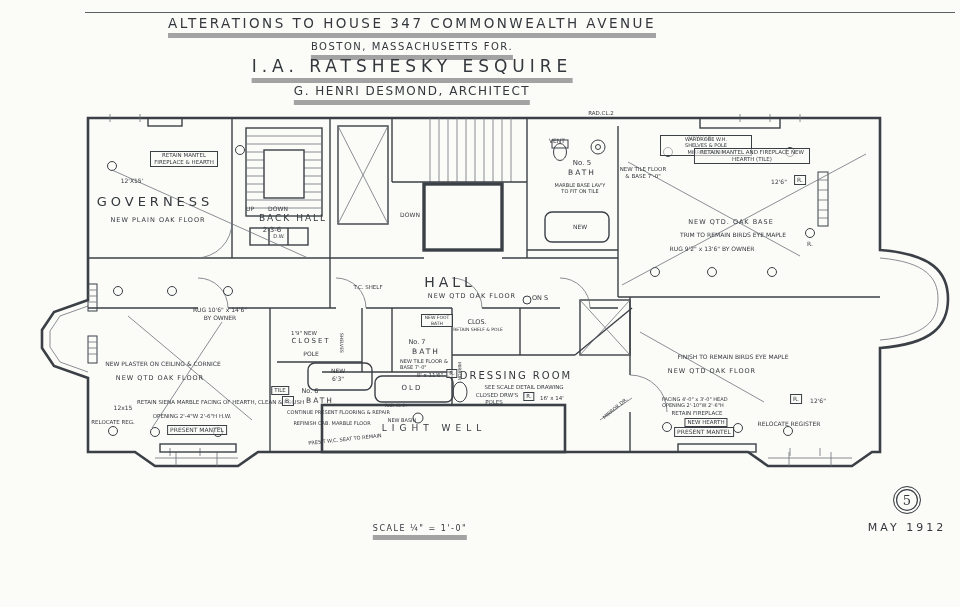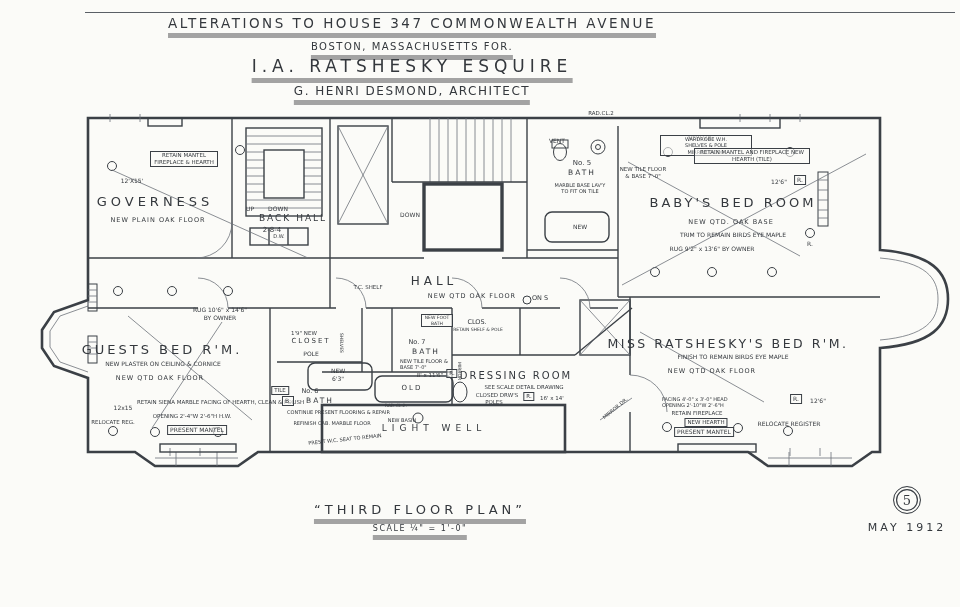--- a/index.html
+++ b/index.html
@@ -164,57 +164,55 @@
   <span class="lbl u" style="left:412px;top:41px;font-size:10px;letter-spacing:1.5px">BOSTON, MASSACHUSETTS  FOR.</span>
   <span class="lbl u" style="left:412px;top:56px;font-size:17px;letter-spacing:5px">I.A. RATSHESKY ESQUIRE</span>
   <span class="lbl u" style="left:412px;top:84px;font-size:12px;letter-spacing:1.5px">G. HENRI DESMOND, ARCHITECT</span>
 
   <span class="lbl" style="left:155px;top:194px;font-size:13px;letter-spacing:4px">GOVERNESS</span>
   <span class="lbl" style="left:158px;top:216px;font-size:6.5px;letter-spacing:1px">NEW PLAIN OAK FLOOR</span>
   <span class="lbl" style="left:132px;top:177px;font-size:6px">12'X15'</span>
   <span class="lbl wrap boxed" style="left:150px;top:151px;width:62px;font-size:5.5px;transform:none">RETAIN MANTEL FIREPLACE &amp; HEARTH</span>
 
   <span class="lbl" style="left:293px;top:213px;font-size:9px;letter-spacing:2px">BACK HALL</span>
-  <span class="lbl" style="left:272px;top:226px;font-size:7px">2-8-4</span>
+  <span class="lbl" style="left:272px;top:226px;font-size:7px">2-3-6</span>
   <span class="lbl" style="left:250px;top:205px;font-size:6px">UP</span>
   <span class="lbl" style="left:278px;top:205px;font-size:6px">DOWN</span>
   <span class="lbl" style="left:279px;top:233px;font-size:5px">D.W.</span>
   <span class="lbl" style="left:410px;top:211px;font-size:6px">DOWN</span>
 
-  <span class="lbl" style="left:434px;top:274px;font-size:12px;letter-spacing:4px">HALL</span>
+  <span class="lbl" style="left:450px;top:274px;font-size:14px;letter-spacing:4px">HALL</span>
   <span class="lbl" style="left:472px;top:292px;font-size:6.5px;letter-spacing:1px">NEW QTD OAK FLOOR</span>
   <span class="lbl" style="left:540px;top:294px;font-size:6.5px">ON S</span>
   <span class="lbl" style="left:368px;top:284px;font-size:5.5px">T.C. SHELF</span>
 
   <span class="lbl" style="left:557px;top:137px;font-size:6px">VENT</span>
   <span class="lbl" style="left:601px;top:110px;font-size:5.5px">RAD.CL.2</span>
   <span class="lbl" style="left:700px;top:135px;font-size:5.5px">NEW V.P.</span>
   <span class="lbl" style="left:582px;top:159px;font-size:7px">No. 5</span>
   <span class="lbl" style="left:582px;top:168px;font-size:7.5px;letter-spacing:2px">BATH</span>
   <span class="lbl" style="left:580px;top:182px;font-size:5px">MARBLE BASE LAV'Y</span>
   <span class="lbl" style="left:580px;top:188px;font-size:5px">TO FIT ON TILE</span>
   <span class="lbl" style="left:643px;top:166px;font-size:5.5px">NEW TILE FLOOR</span>
   <span class="lbl" style="left:643px;top:173px;font-size:5.5px">&amp; BASE 7'-0"</span>
   <span class="lbl" style="left:580px;top:223px;font-size:6px">NEW</span>
   <div class="lbl boxed" style="left:660px;top:135px;transform:none;width:86px;text-align:center">
     <span style="display:block;font-size:5px">WARDROBE W.H.</span>
     <span style="display:block;font-size:5px">SHELVES &amp; POLE</span>
     <span style="display:block;font-size:5px">MIRROR DOOR</span>
   </div>
 
-  <span class="lbl" style="left:733px;top:195px;font-size:13px;letter-spacing:3px">BABY'S BED ROOM</span>
   <span class="lbl" style="left:731px;top:218px;font-size:6.5px;letter-spacing:1px">NEW QTD. OAK BASE</span>
   <span class="lbl" style="left:733px;top:231px;font-size:6px">TRIM TO REMAIN BIRDS EYE MAPLE</span>
   <span class="lbl" style="left:712px;top:245px;font-size:6px">RUG 9'2" x 13'6" BY OWNER</span>
   <span class="lbl wrap boxed" style="left:752px;top:148px;width:110px;font-size:5.5px;transform:translateX(-50%)">RETAIN MANTEL AND FIREPLACE NEW HEARTH (TILE)</span>
   <span class="lbl" style="left:779px;top:178px;font-size:6px">12'6"</span>
   <span class="lbl boxed" style="left:800px;top:175px;font-size:6px">R.</span>
   <span class="lbl" style="left:810px;top:240px;font-size:6px">R.</span>
 
-  <span class="lbl" style="left:162px;top:342px;font-size:13px;letter-spacing:3px">GUESTS BED R'M.</span>
   <span class="lbl" style="left:163px;top:360px;font-size:6px">NEW PLASTER ON CEILING &amp; CORNICE</span>
   <span class="lbl" style="left:160px;top:374px;font-size:6.5px;letter-spacing:1px">NEW QTD OAK FLOOR</span>
   <span class="lbl wrap" style="left:190px;top:306px;width:60px;font-size:6px;transform:none">RUG 10'6" x 14'6" BY OWNER</span>
   <span class="lbl" style="left:123px;top:404px;font-size:6px">12x15</span>
   <span class="lbl wrap wl" style="left:137px;top:399px;width:180px;font-size:5.5px;transform:none">RETAIN SIENA MARBLE FACING OF HEARTH, CLEAN &amp; POLISH</span>
   <span class="lbl" style="left:192px;top:413px;font-size:5.5px">OPENING 2'-4"W 2'-6"H  H.W.</span>
   <span class="lbl wrap" style="left:90px;top:419px;width:46px;font-size:5.5px;transform:none">RELOCATE REG.</span>
   <span class="lbl boxed" style="left:197px;top:425px;font-size:6px">PRESENT MANTEL</span>
 
   <span class="lbl" style="left:304px;top:330px;font-size:5.5px">1'9" NEW</span>
@@ -247,31 +245,29 @@
   <span class="lbl" style="left:524px;top:384px;font-size:5.5px">SEE SCALE DETAIL DRAWING</span>
   <span class="lbl" style="left:497px;top:392px;font-size:5.5px">CLOSED DRW'S</span>
   <span class="lbl" style="left:494px;top:399px;font-size:5.5px">POLES</span>
   <span class="lbl boxed" style="left:529px;top:392px;font-size:5.5px">R.</span>
   <span class="lbl" style="left:552px;top:395px;font-size:5.5px">16' x 14'</span>
   <span class="lbl" style="left:456px;top:362px;font-size:4.5px;writing-mode:vertical-rl;transform:none">MIRROR</span>
   <span class="lbl" style="left:615px;top:405px;font-size:5px;transform:translateX(-50%) rotate(-40deg)">MIRROR DR.</span>
   <span class="lbl" style="left:477px;top:318px;font-size:6.5px">CLOS.</span>
   <span class="lbl" style="left:478px;top:327px;font-size:4.5px">RETAIN SHELF &amp; POLE</span>
 
-  <span class="lbl" style="left:728px;top:336px;font-size:12.5px;letter-spacing:2.5px">MISS RATSHESKY'S BED R'M.</span>
   <span class="lbl" style="left:733px;top:353px;font-size:6px">FINISH TO REMAIN BIRDS EYE MAPLE</span>
   <span class="lbl" style="left:712px;top:367px;font-size:6.5px;letter-spacing:1px">NEW QTD OAK FLOOR</span>
   <span class="lbl wrap wl" style="left:662px;top:396px;width:84px;font-size:5px;transform:none">FACING 4'-0" x 3'-0" HEAD OPENING 2'-10"W 2'-6"H</span>
   <span class="lbl" style="left:697px;top:410px;font-size:5.5px">RETAIN FIREPLACE</span>
   <span class="lbl boxed" style="left:706px;top:418px;font-size:5.5px">NEW HEARTH</span>
   <span class="lbl boxed" style="left:704px;top:427px;font-size:6px">PRESENT MANTEL</span>
   <span class="lbl" style="left:789px;top:420px;font-size:6px">RELOCATE REGISTER</span>
   <span class="lbl boxed" style="left:796px;top:394px;font-size:6px">R.</span>
   <span class="lbl" style="left:818px;top:397px;font-size:6px">12'6"</span>
 
-  <span class="lbl u" style="left:420px;top:502px;font-size:13px;letter-spacing:4px">“THIRD FLOOR PLAN”</span>
   <span class="lbl u" style="left:420px;top:524px;font-size:8px;letter-spacing:1.5px">SCALE ¼" = 1'-0"</span>
   <div class="stamp" style="left:893px;top:486px">
     <span>5</span>
   </div>
   <span class="lbl" style="left:907px;top:521px;font-size:11px;letter-spacing:3px">MAY 1912</span>
 
 </div>
 
 </body></html>

